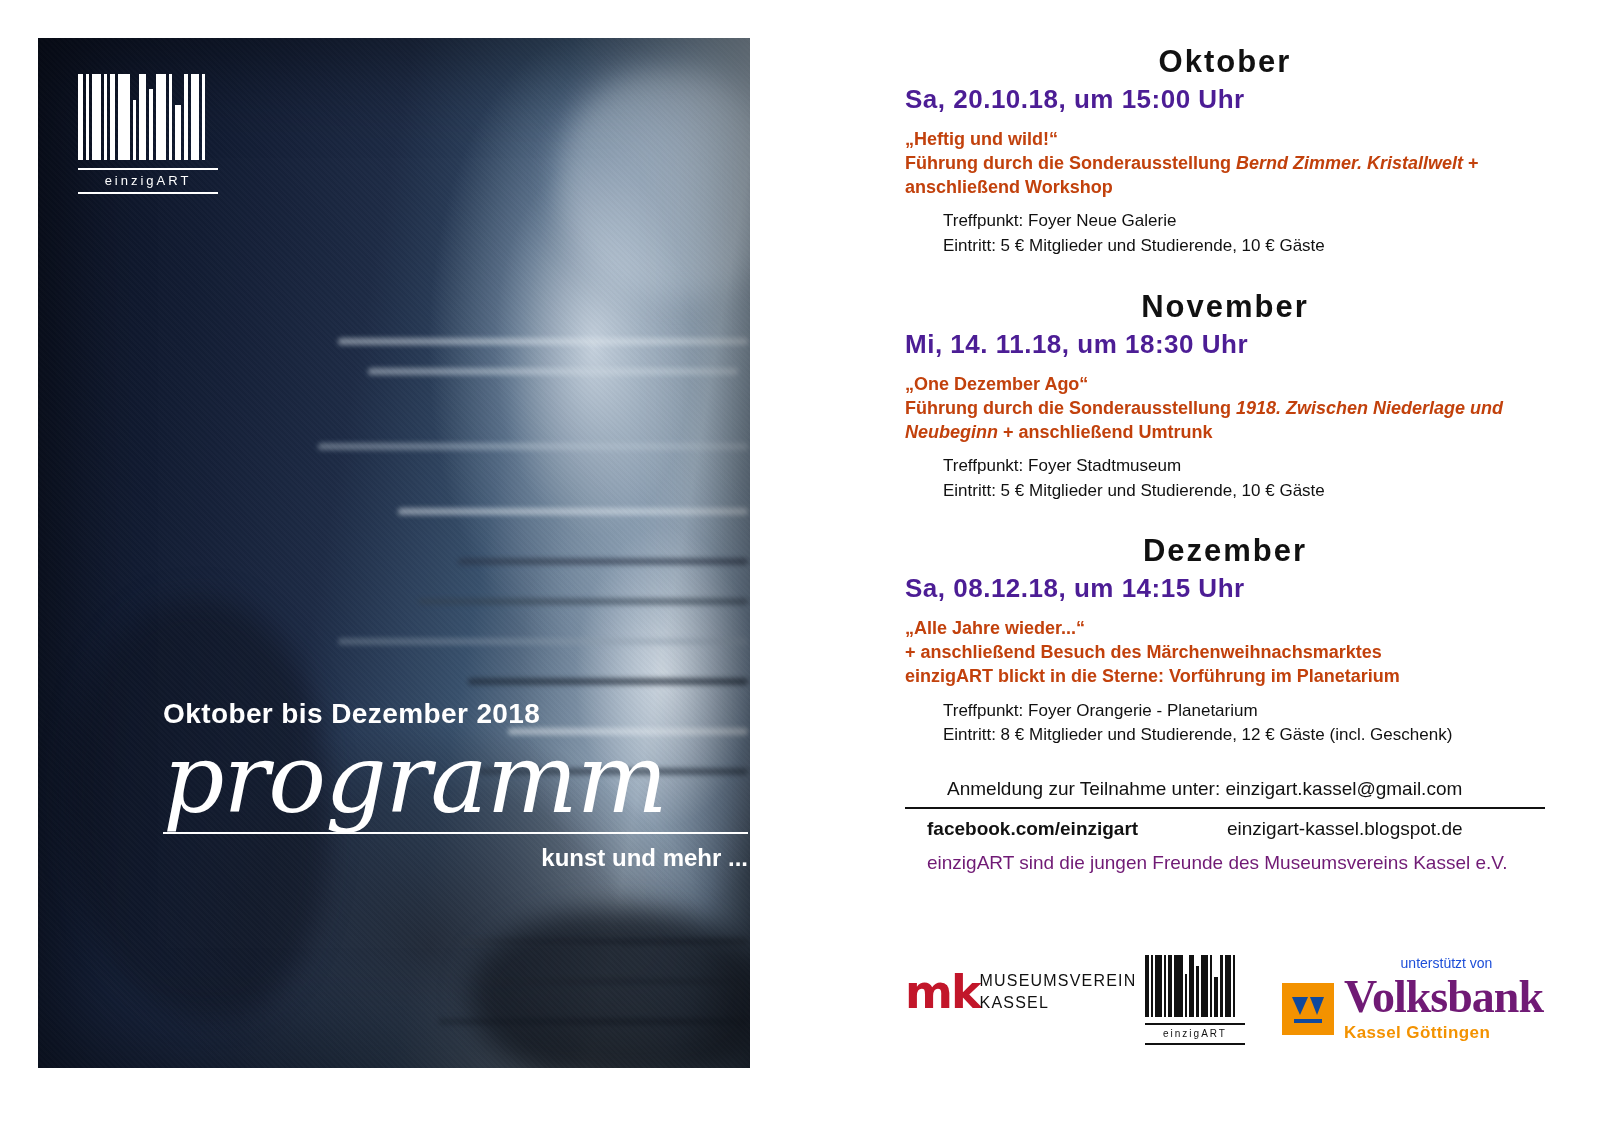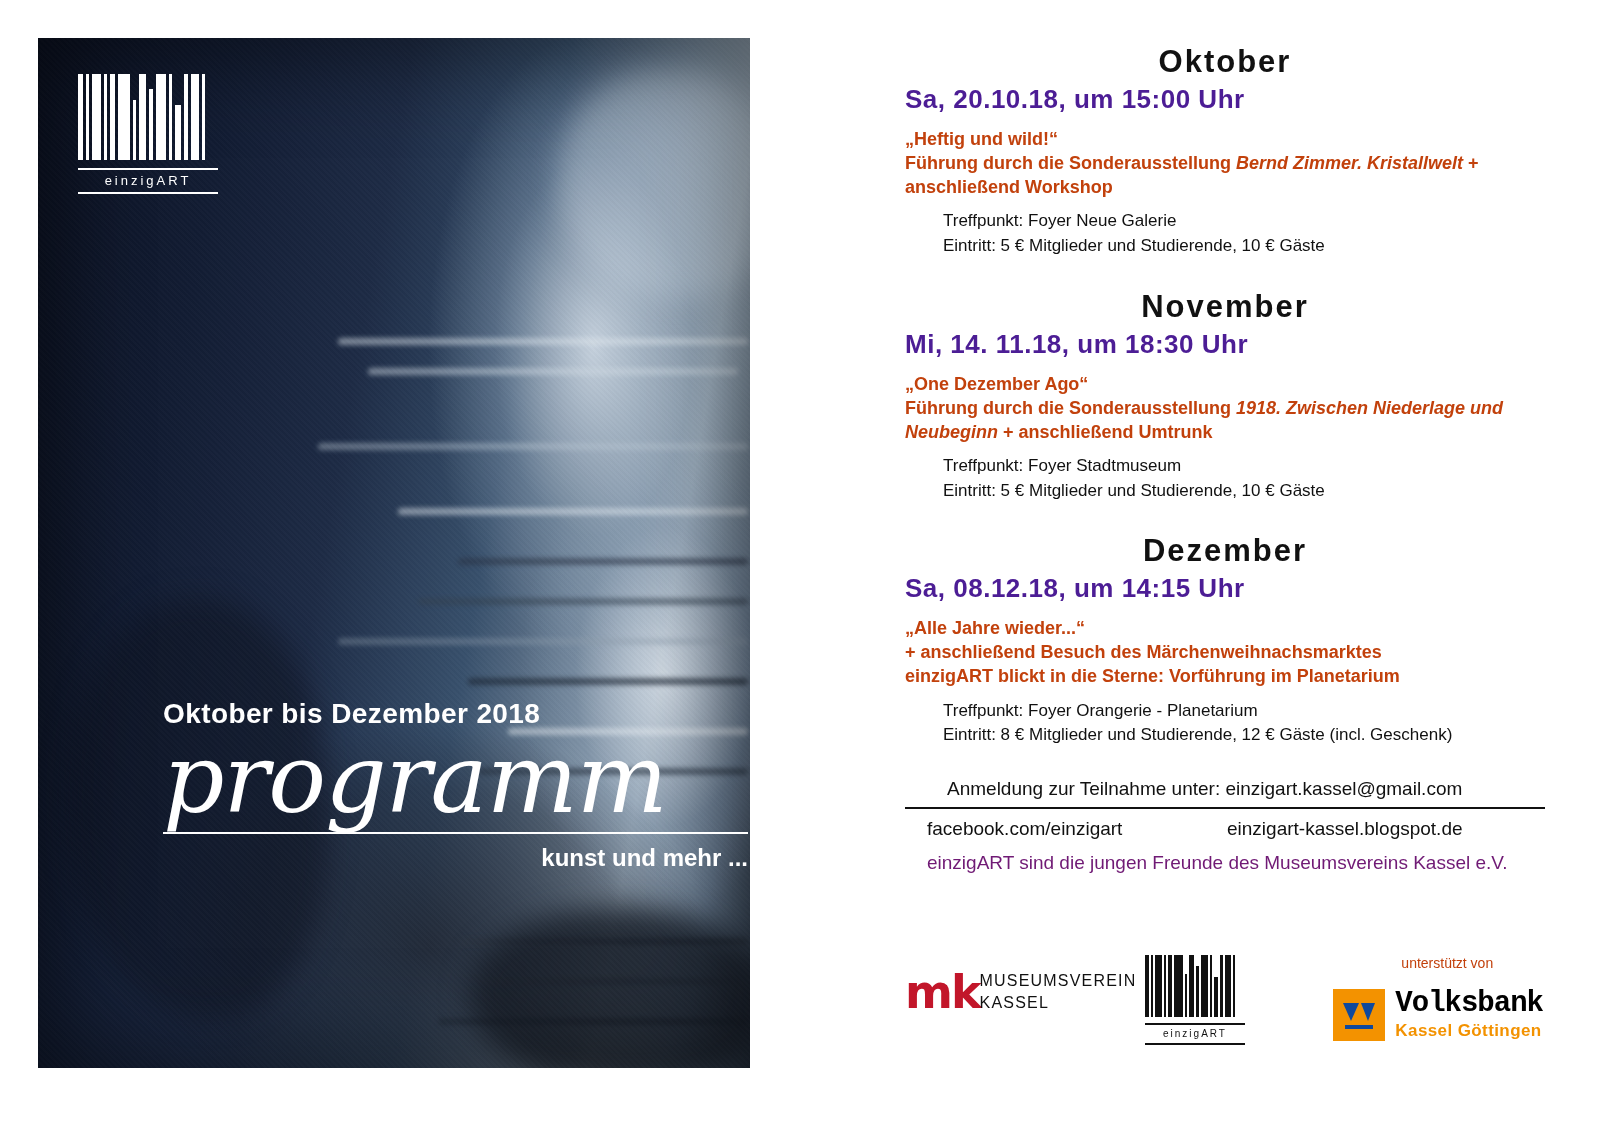--- a/index.html
+++ b/index.html
@@ -186,21 +186,21 @@
     background: #111;
     width: 640px;
     margin: 0 0 9px 0;
   }
   .links {
     display: flex;
     font-size: 19px;
     color: #111;
     margin-left: 22px;
   }
-  .links span:first-child { width: 300px; }
+  .links span:first-child { width: 300px; font-weight: bold; }
   .assoc {
     margin-top: 12px;
     margin-left: 22px;
     font-size: 19px;
     color: #701a75;
   }
 
   .logos {
     position: absolute;
     left: 905px;
@@ -243,36 +243,37 @@
     letter-spacing: 2px;
     margin-top: 6px;
   }
   .vb {
     position: absolute;
     right: 2px; top: 0;
     text-align: left;
   }
   .vb-support {
     font-size: 14px;
-    color: #c2410c;
+    color: #1d4ed8;
     margin-left: 68px;
-    margin-bottom: 18px;
+    margin-bottom: 3px;
+    text-align: center;
   }
   .vb-row { display: flex; align-items: center; gap: 10px; }
   .vb-mark {
     width: 52px; height: 52px;
     background: #f39200;
     display: flex; align-items: center; justify-content: center;
   }
   .vb-mark svg { display: block; }
   .vb-name {
-    font-family: Liberation Mono, monospace;
-    font-weight: bold;
-    font-size: 29px;
-    color: #000000;
+    font-family: Liberation Serif, serif;
+    font-weight: bold;
+    font-size: 46px;
+    color: #701a75;
     line-height: 1;
     letter-spacing: -1px;
   }
   .vb-city {
     font-weight: bold;
     font-size: 17px;
     color: #f39200;
     margin-top: 3px;
     letter-spacing: 0.4px;
   }

